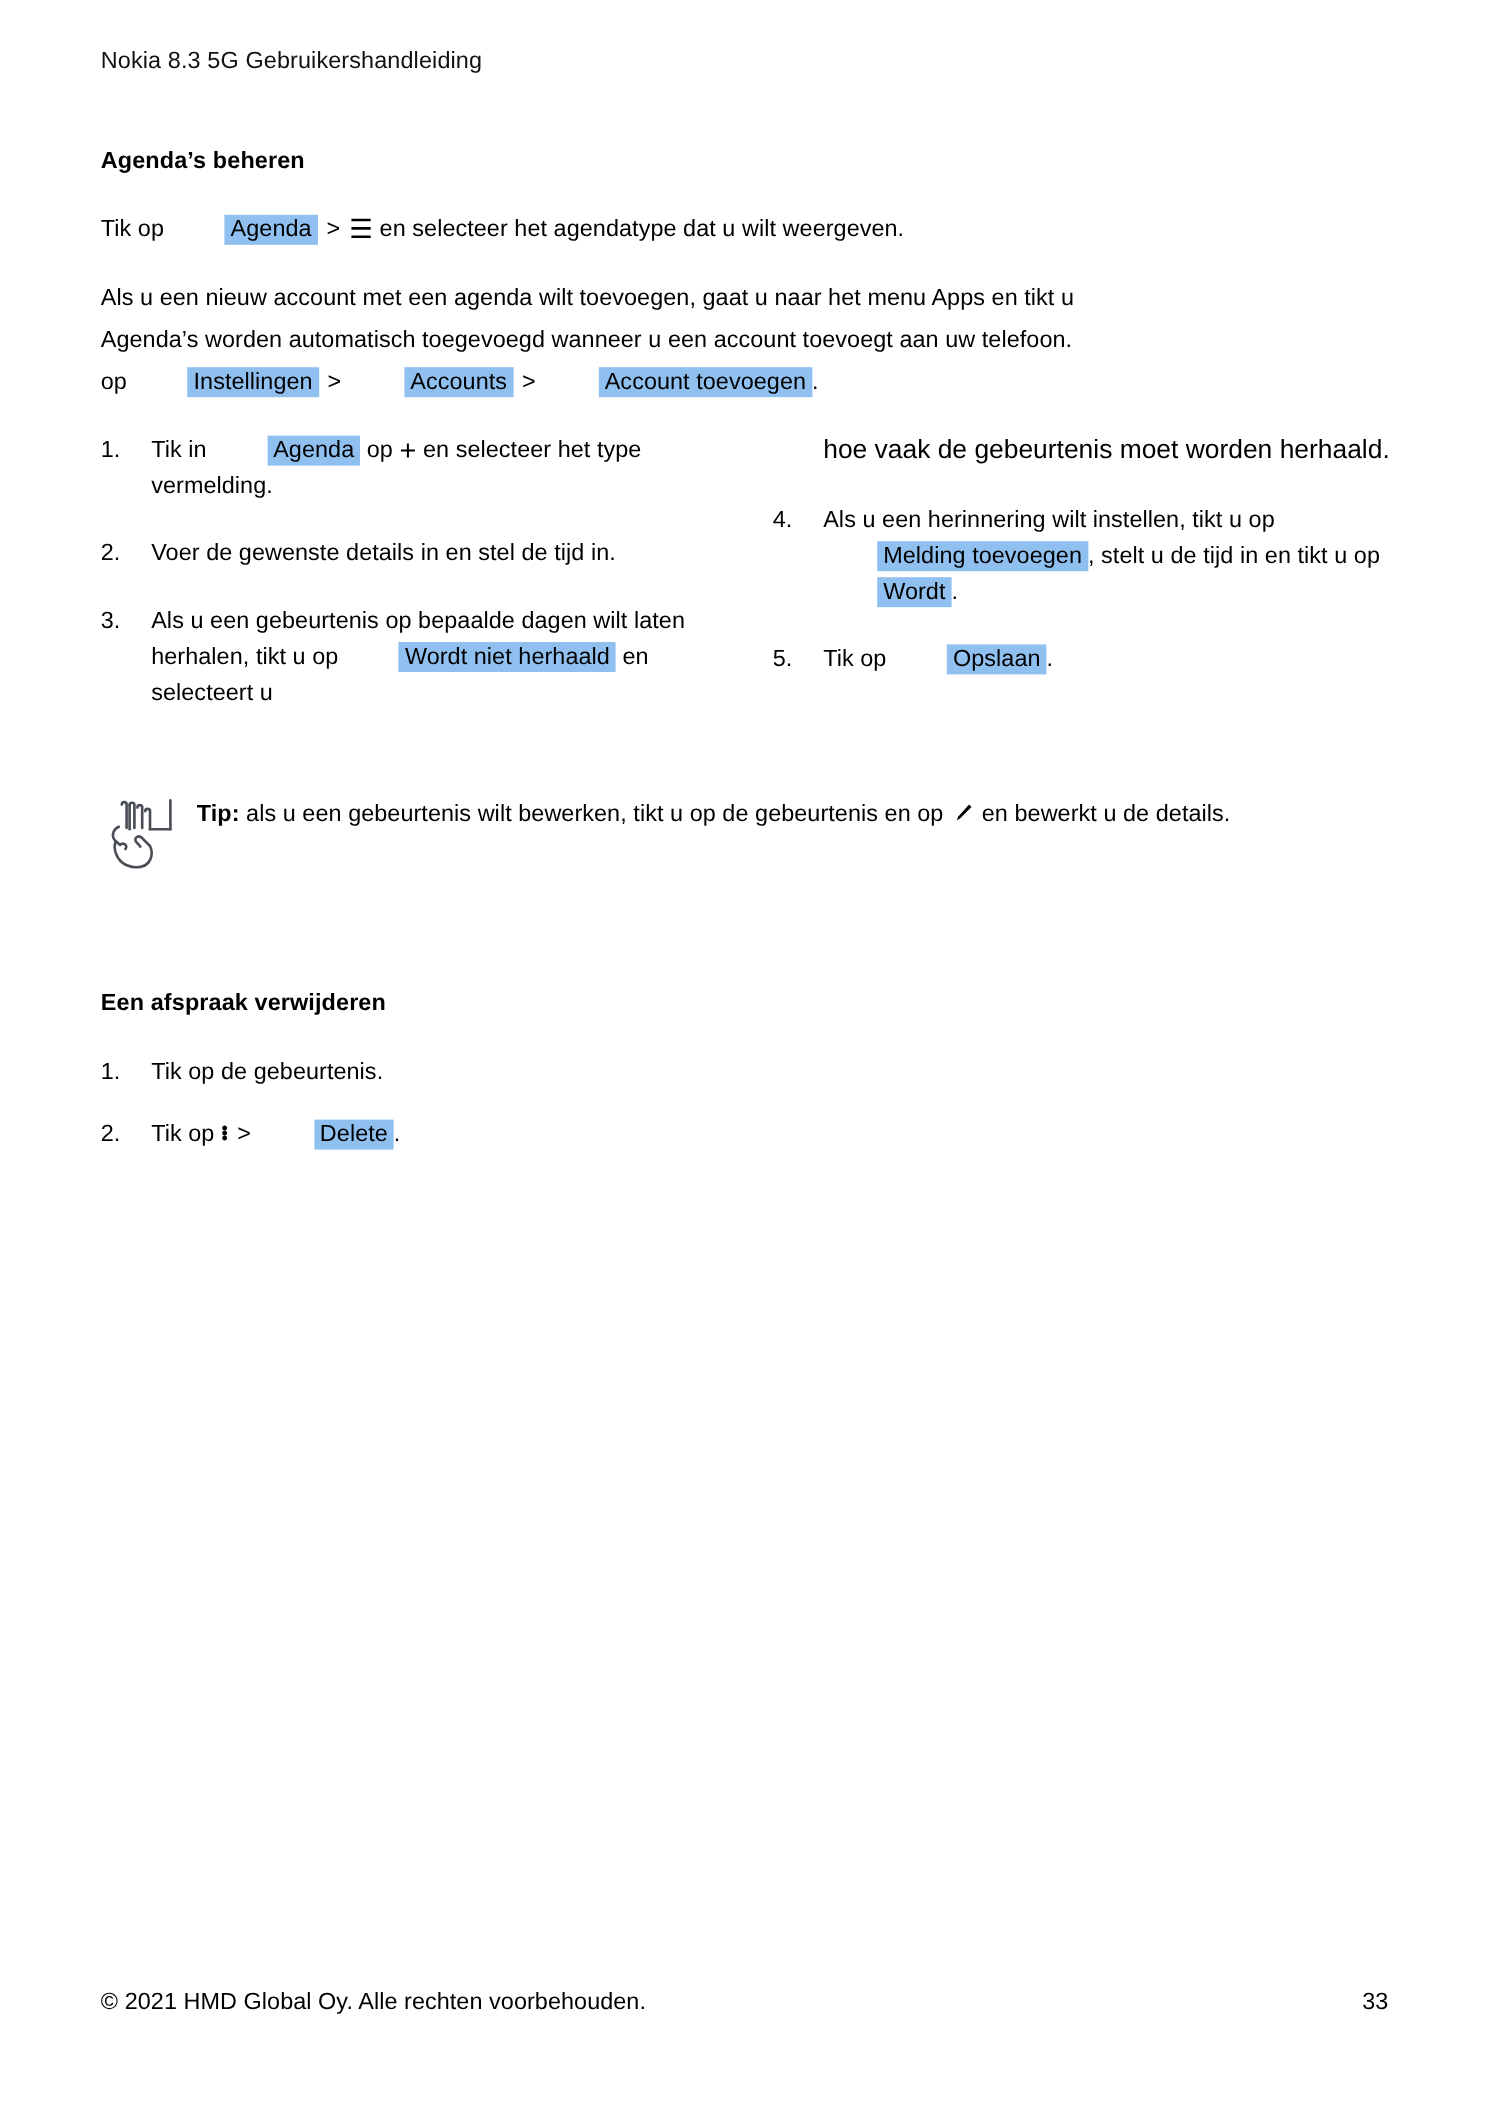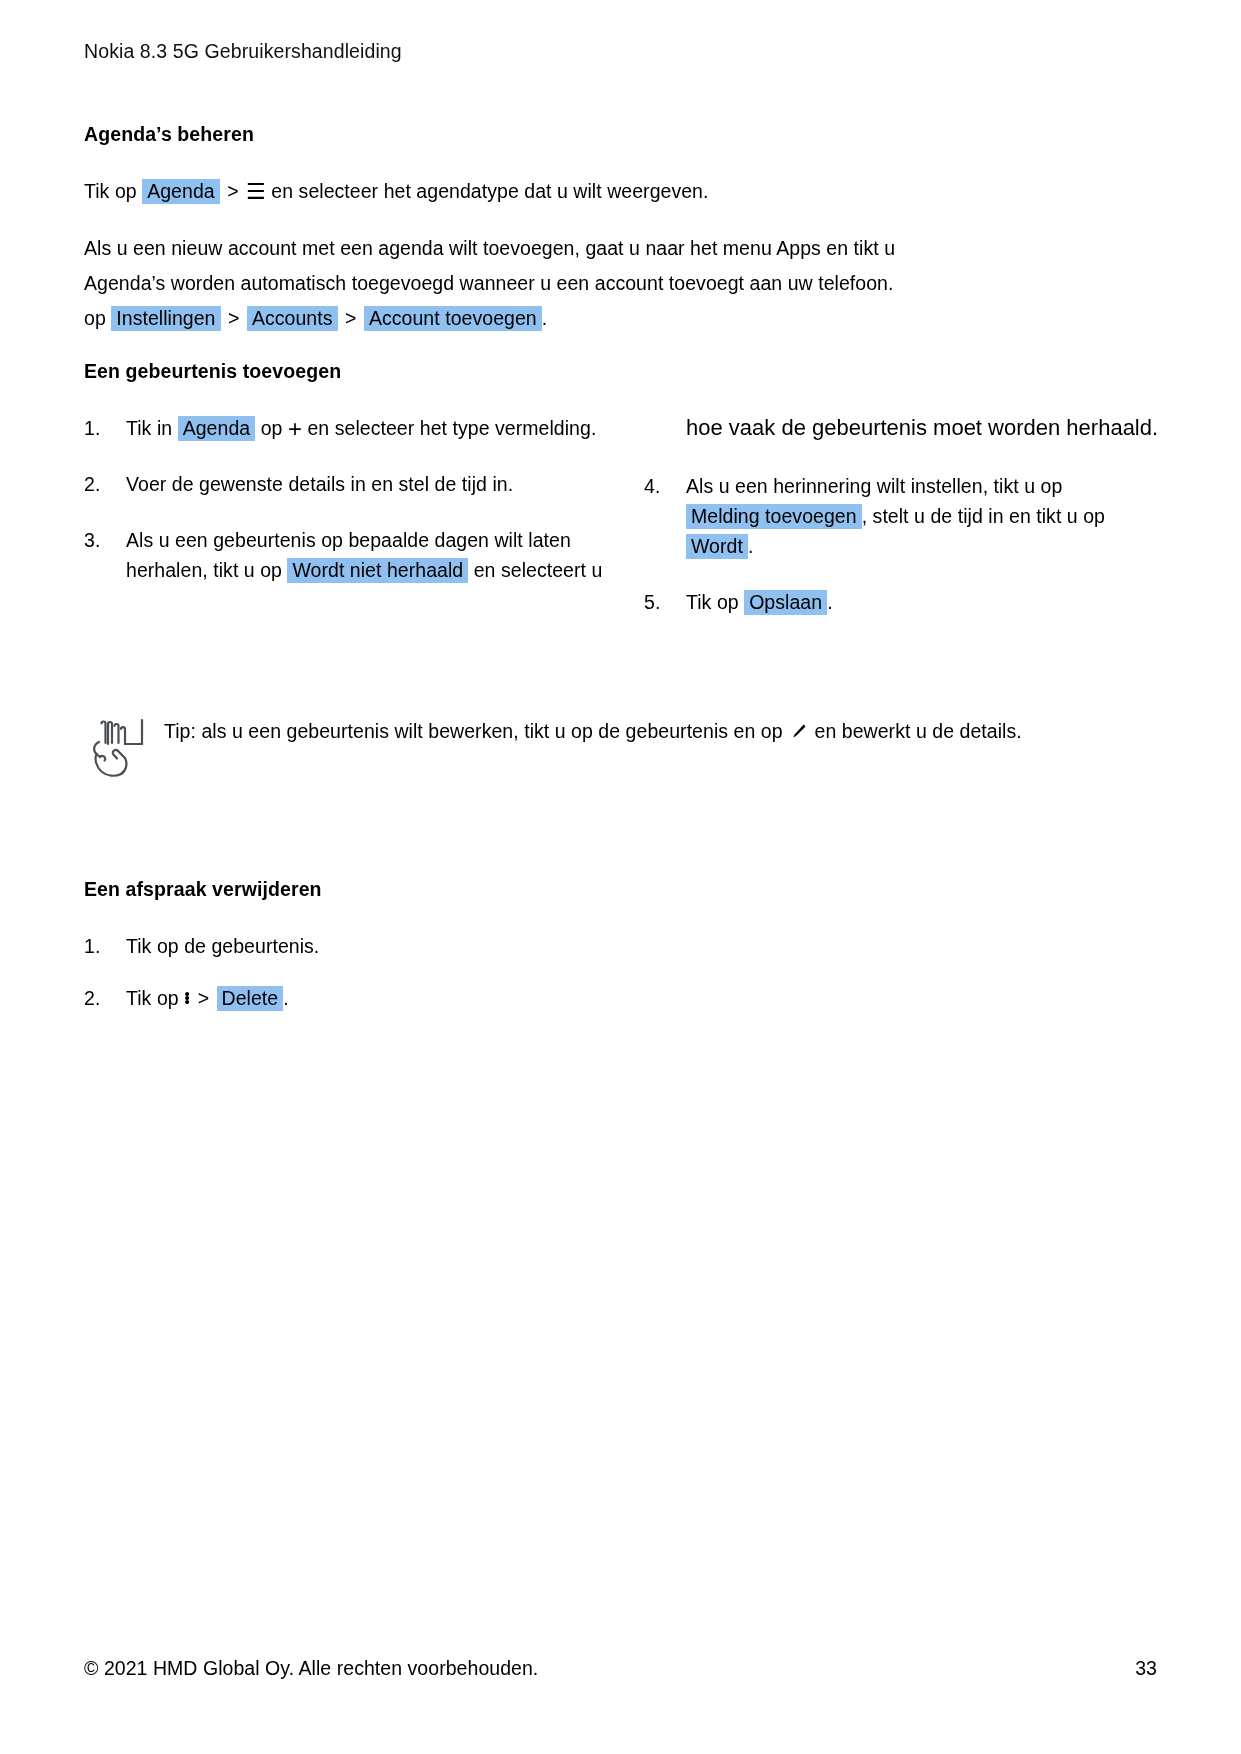--- a/index.html
+++ b/index.html
@@ -51,20 +51,21 @@
     margin: 0 0 26px 0;
     letter-spacing: .05px;
   }
   p.tight { margin-bottom: 4px; }
 
   
   .key {
     background: #8fc0f0;
     padding: 1px 5px 2px 5px;
     white-space: nowrap;
+    margin-left: 45px;
   }
   .sep { padding: 0 2px; }
   .glyph {
     font-size: 21px;
     line-height: 1;
     display: inline-block;
     vertical-align: -1px;
   }
   .glyph-menu { font-size: 22px; }
   .glyph-plus { font-size: 24px; vertical-align: -2px; }
@@ -133,21 +134,21 @@
     left: 4px;
     top: 2px;
     width: 56px;
     height: 62px;
   }
   .tip-text {
     font-size: 19.5px;
     line-height: 30px;
     letter-spacing: .05px;
   }
-  .tip-text b { font-weight: normal; }
+  .tip-text b { font-weight: bold; }
 
   
   .bottom-section { margin-top: 90px; }
   .bottom-section ol.steps li.step { margin-bottom: 22px; }
 
   
   .footer {
     position: absolute;
     left: 84px;
     right: 84px;
@@ -181,21 +182,20 @@
     <p class="body tight">Agenda’s worden automatisch toegevoegd wanneer u een account toevoegt aan uw telefoon.</p>
     <p class="body">
       <span>op</span>
       <span class="key">Instellingen</span>
       <span class="sep">&gt;</span>
       <span class="key">Accounts</span>
       <span class="sep">&gt;</span>
       <span class="key">Account toevoegen</span><span>.</span>
     </p>
 
-    <h2 class="section-title section-gap-top">Een gebeurtenis toevoegen</h2>
 
 
     <div class="two-col" style="height:245px;">
 
       <div class="col col-left">
         <ol class="steps">
           <li class="step">
             <span class="num">1.</span>
             <span>Tik in</span>
             <span class="key">Agenda</span>

